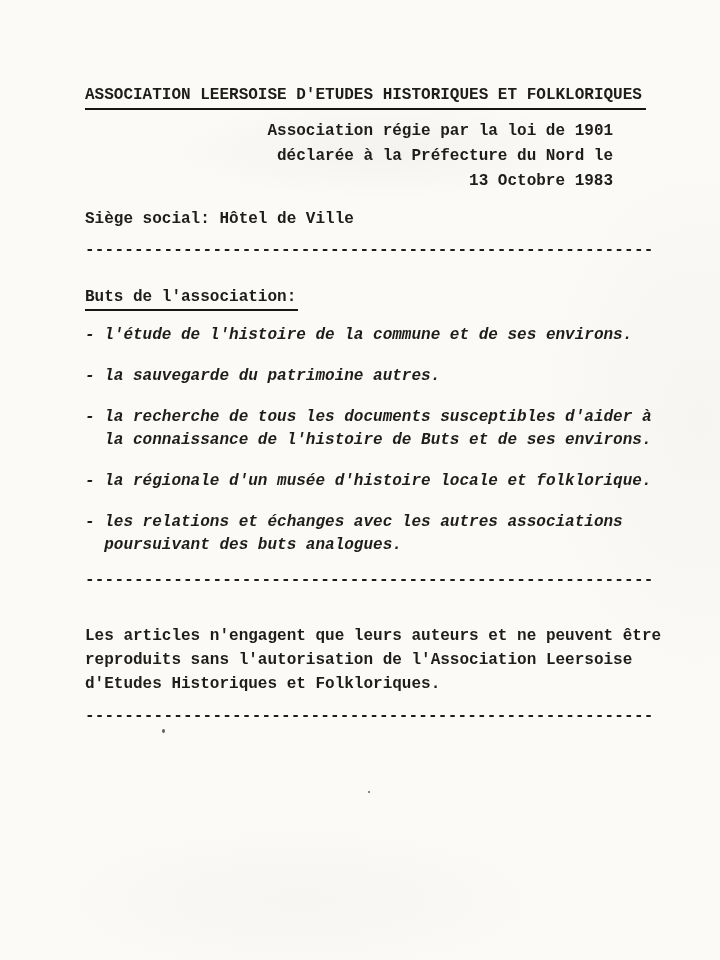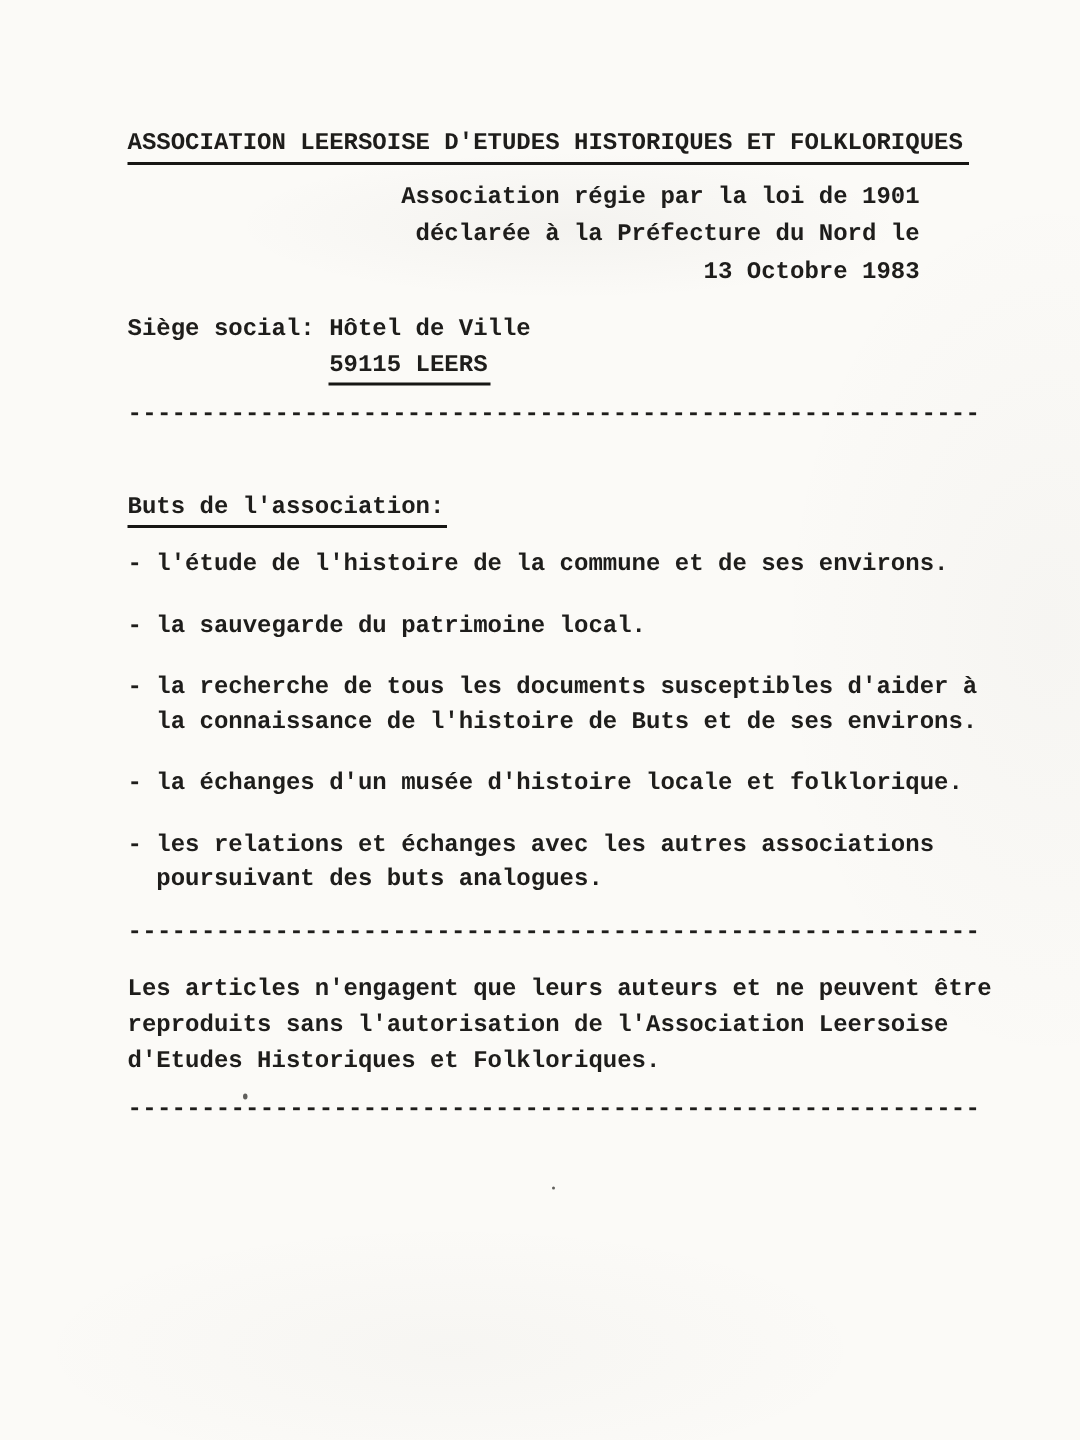--- a/index.html
+++ b/index.html
@@ -57,37 +57,38 @@
     padding-right: 2px;
   }
   .sep {
     margin-top: 8px;
     line-height: 23px;
     white-space: pre;
     overflow: hidden;
     letter-spacing: 0.2px;
   }
   .heading-row {
-    margin-top: 39px;
+    margin-top: 24px;
     line-height: 23px;
   }
   .goals {
     margin-top: 13px;
   }
   .goal {
     line-height: 23px;
     margin-bottom: 18px;
     white-space: pre-wrap;
     padding-left: 2ch;
     text-indent: -2ch;
+    font-style: italic;
   }
   .goal:last-child { margin-bottom: 12px; }
   .sep-middle { margin-top: 6px; }
   .footer {
-    margin-top: 14px;
+    margin-top: 32px;
     line-height: 24px;
     white-space: pre-wrap;
   }
   .sep-bottom { margin-top: 9px; }
   .speck {
     position: absolute;
     background: #3a3835;
     border-radius: 50%;
     opacity: 0.8;
   }
@@ -103,37 +104,34 @@
     <div class="title-row">
       <span class="title">ASSOCIATION LEERSOISE D'ETUDES HISTORIQUES ET FOLKLORIQUES</span>
     </div>
 
     <div class="subtitle">Association régie par la loi de 1901
 déclarée à la Préfecture du Nord le
 13 Octobre 1983</div>
 
     <div class="siege">
       <div>Siège social: Hôtel de Ville</div>
-      <div class="siege-city-line">
-        <span class="underlined">59115 LEERS</span>
-      </div>
     </div>
 
     <div class="sep">----------------------------------------------------------</div>
 
     <div class="heading-row">
       <span class="underlined">Buts de l'association:</span>
     </div>
 
     <div class="goals">
       <div class="goal">- l'étude de l'histoire de la commune et de ses environs.</div>
-      <div class="goal">- la sauvegarde du patrimoine local.</div>
+      <div class="goal">- la sauvegarde du patrimoine autres.</div>
       <div class="goal">- la recherche de tous les documents susceptibles d'aider à
 la connaissance de l'histoire de Buts et de ses environs.</div>
-      <div class="goal">- la échanges d'un musée d'histoire locale et folklorique.</div>
+      <div class="goal">- la régionale d'un musée d'histoire locale et folklorique.</div>
       <div class="goal">- les relations et échanges avec les autres associations
 poursuivant des buts analogues.</div>
     </div>
 
     <div class="sep sep-middle">----------------------------------------------------------</div>
 
     <div class="footer">Les articles n'engagent que leurs auteurs et ne peuvent être
 reproduits sans l'autorisation de l'Association Leersoise
 d'Etudes Historiques et Folkloriques.</div>
 

